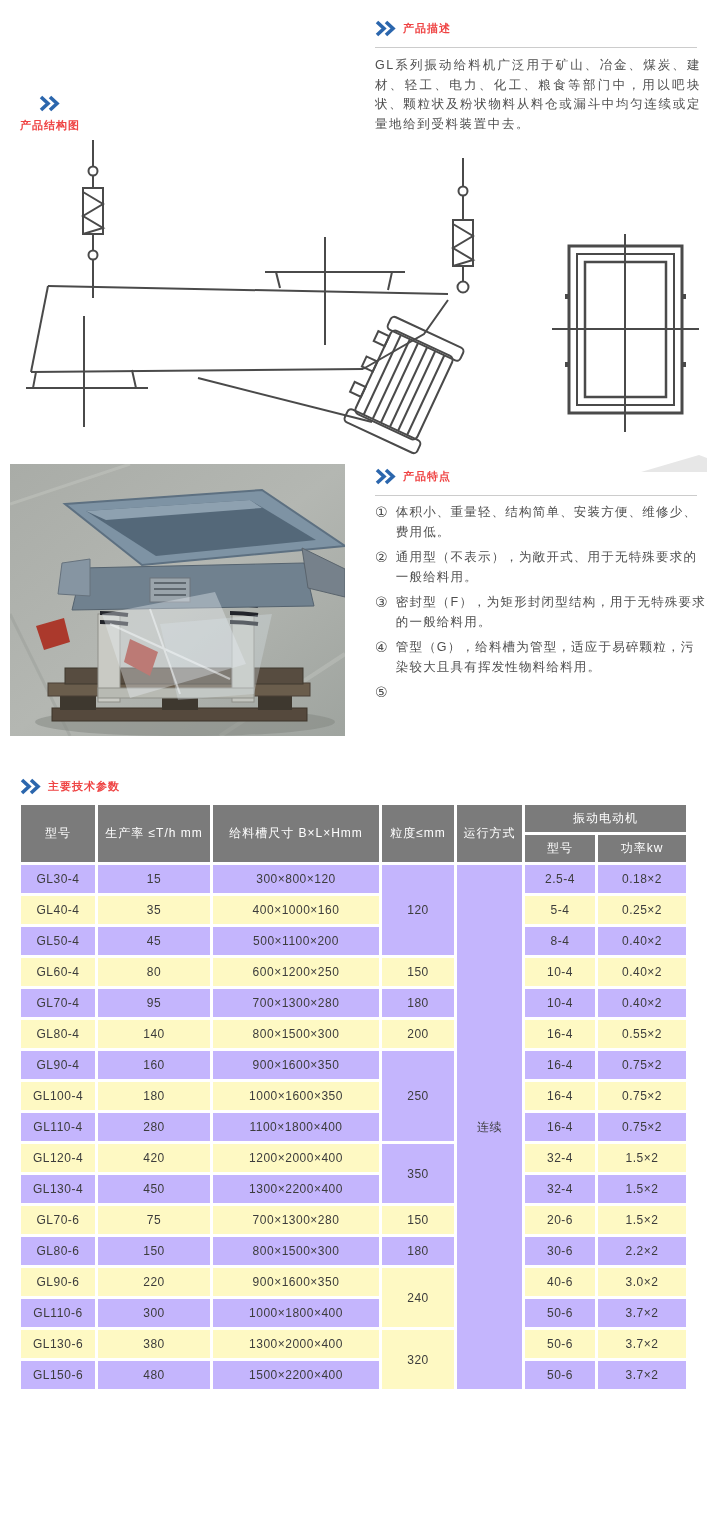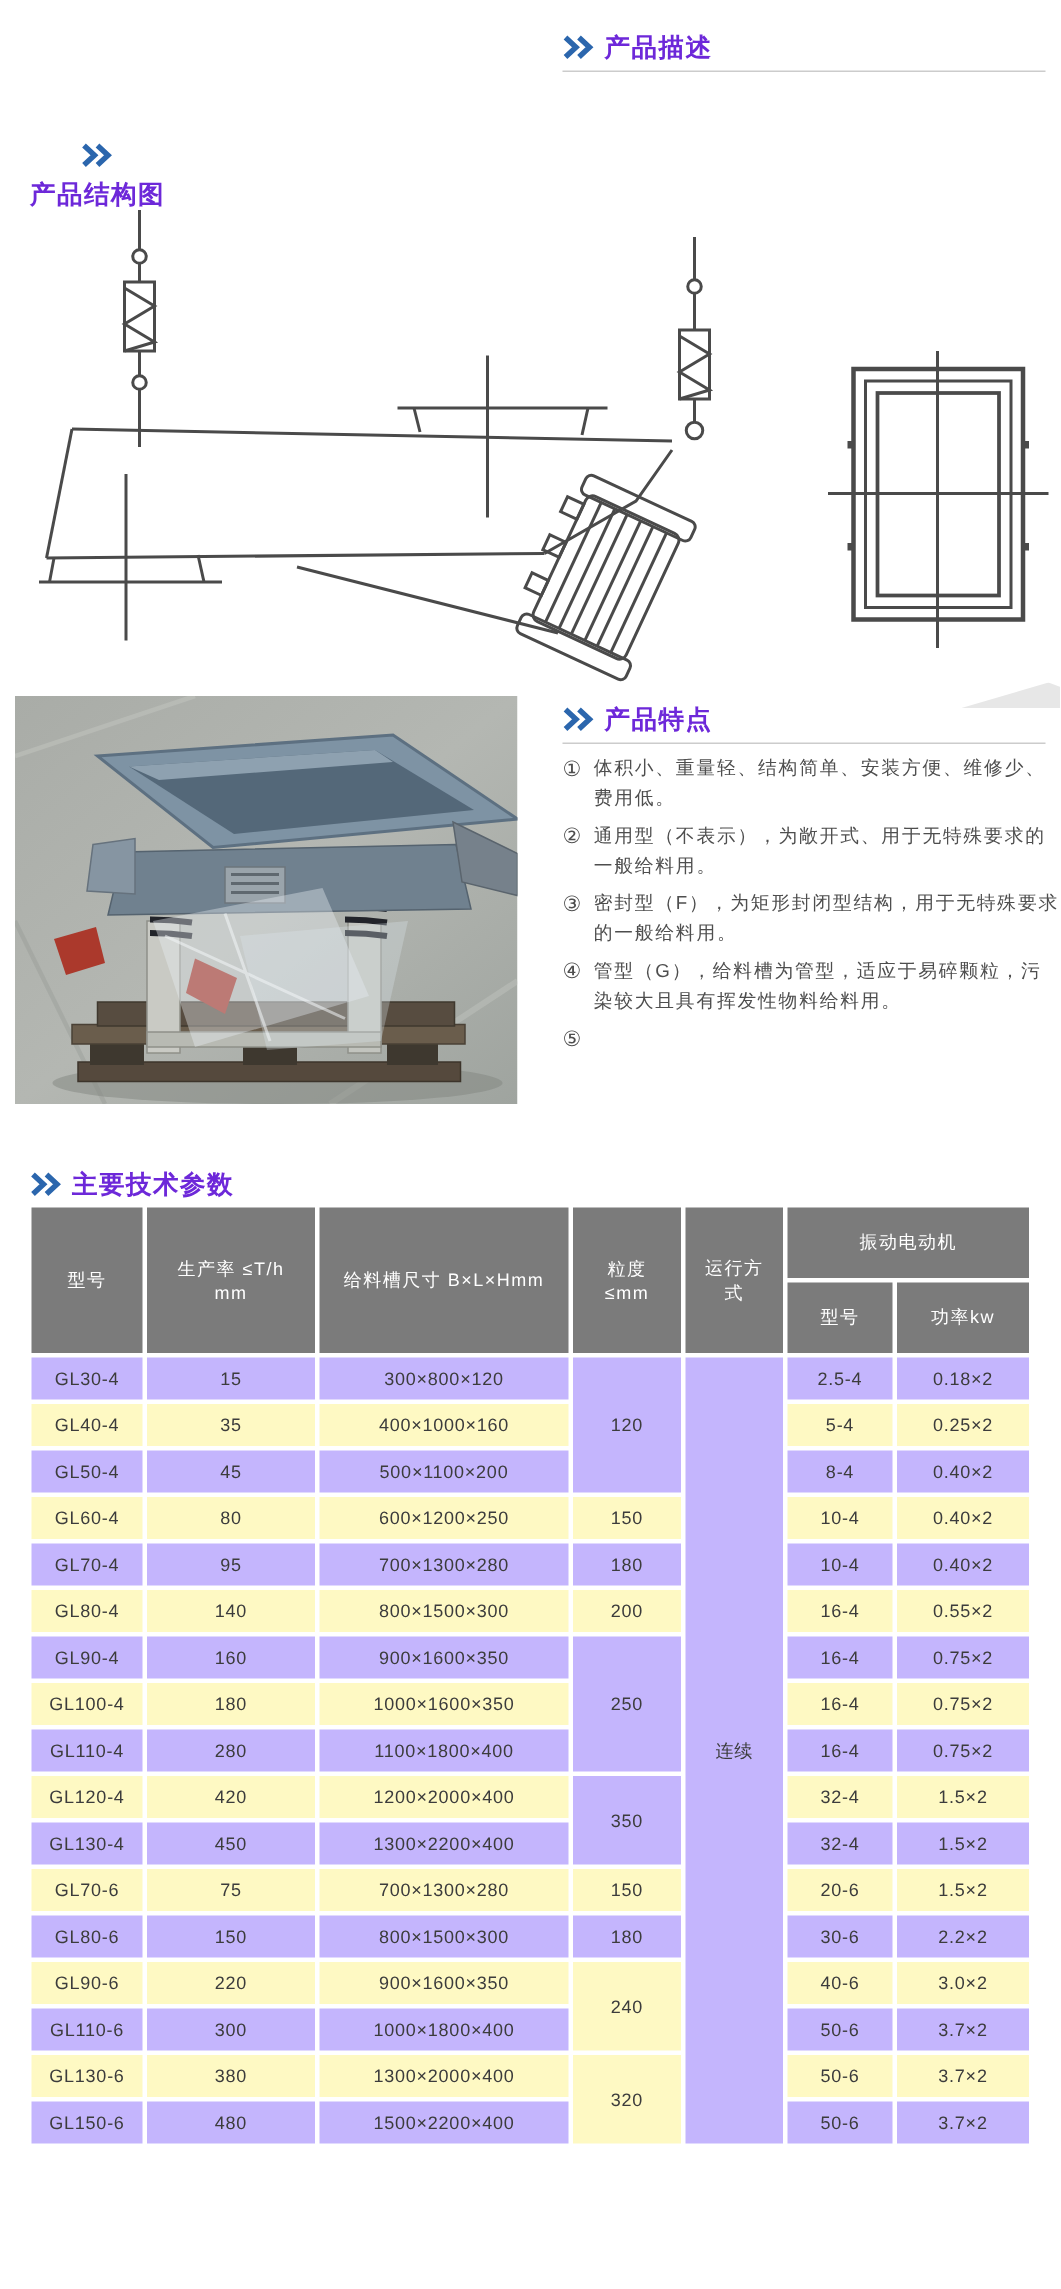--- a/index.html
+++ b/index.html
@@ -2,41 +2,41 @@
 <html><head>
 <meta charset="utf-8">
 <style>
   html,body { margin:0; padding:0; background:#ffffff; }
   .page {
     position:relative; width:707px; height:1526px; background:#ffffff;
     font-family:"Liberation Sans","DejaVu Sans",sans-serif; overflow:hidden;
   }
   
   .sec-head { position:absolute; display:flex; align-items:center; gap:6px; }
-  .sec-title { font-size:17px; font-weight:bold; color:#6d28d9; letter-spacing:1px; }
+  .sec-title { font-size:11px; font-weight:bold; color:#ef4444; letter-spacing:1px; }
   .chev { display:inline-flex; align-items:center; }
   .sec-rule { position:absolute; height:1px; background:#cccccc; }
   
   .desc-text {
     position:absolute; left:375px; top:56px; width:326px;
     font-size:12.5px; line-height:19.5px; color:#4e4e4e;
     letter-spacing:1.6px; text-align:justify;
   }
   .features-list { position:absolute; left:375px; top:503px; width:332px; }
   .feat-item { display:flex; gap:7px; margin-bottom:6px; font-size:12.5px; line-height:19.5px; color:#4e4e4e; letter-spacing:1.2px; }
   .feat-num { flex:0 0 auto; font-size:14px; line-height:19.5px; color:#4e4e4e; }
   .corner-decor { position:absolute; left:641px; top:455px; }
   
   .params-table {
     position:absolute; left:18px; top:802px; width:671px;
     border-collapse:separate; border-spacing:3px; table-layout:fixed;
   }
   .params-table th {
     background:#7b7b7b; color:#ffffff; font-weight:normal;
-    font-size:12px; text-align:center; vertical-align:middle; padding:10px;
+    font-size:12px; text-align:center; vertical-align:middle; padding:0;
     letter-spacing:1px;
   }
   .params-table thead tr th { height:27px; }
   .params-table td {
     font-size:12px; color:#3c3c3c; text-align:center; vertical-align:middle;
     height:28px; padding:0; letter-spacing:0.5px;
   }
   td.g { background:#fef9c3; }
   td.w { background:#c4b5fd; }
   .diagram-wrap { position:absolute; left:0; top:130px; }
@@ -129,20 +129,21 @@
       <svg width="22" height="17" viewBox="0 0 22 17">
           <g fill="none" stroke="#2b66ad" stroke-width="3.6">
             <polyline points="2,2 9,8.5 2,15"></polyline>
             <polyline points="11,2 18,8.5 11,15"></polyline>
           </g>
         </svg>
     </span>
     <span class="sec-title">产品描述</span>
   </div>
   <div class="sec-rule" style="left:375px; top:47px; width:322px;"></div>
+  <div class="desc-text">GL系列振动给料机广泛用于矿山、冶金、煤炭、建材、轻工、电力、化工、粮食等部门中，用以吧块状、颗粒状及粉状物料从料仓或漏斗中均匀连续或定量地给到受料装置中去。</div>
 
   <div class="photo-wrap">
     <svg width="335" height="272" viewBox="0 0 335 272">
       <defs>
         <linearGradient id="ground" x1="0" y1="0" x2="1" y2="1">
           <stop offset="0" stop-color="#a9aca7"></stop>
             <stop offset="0.5" stop-color="#b4b7b2"></stop>
             <stop offset="1" stop-color="#9fa49f"></stop>
         </linearGradient>
       </defs>

